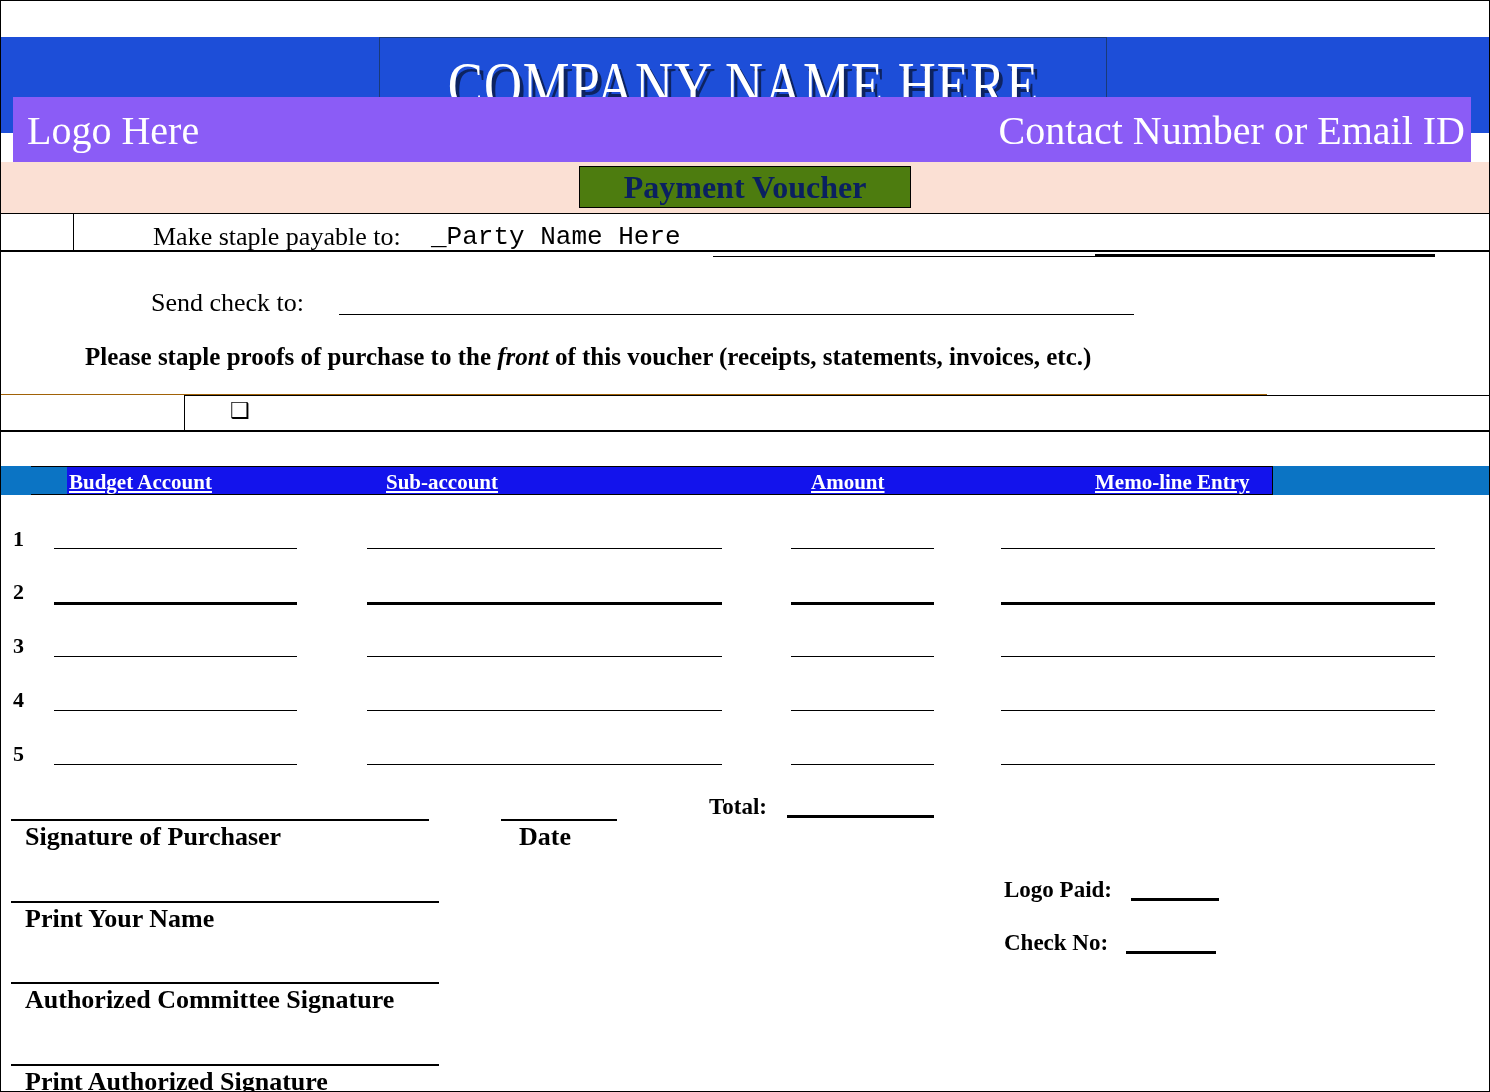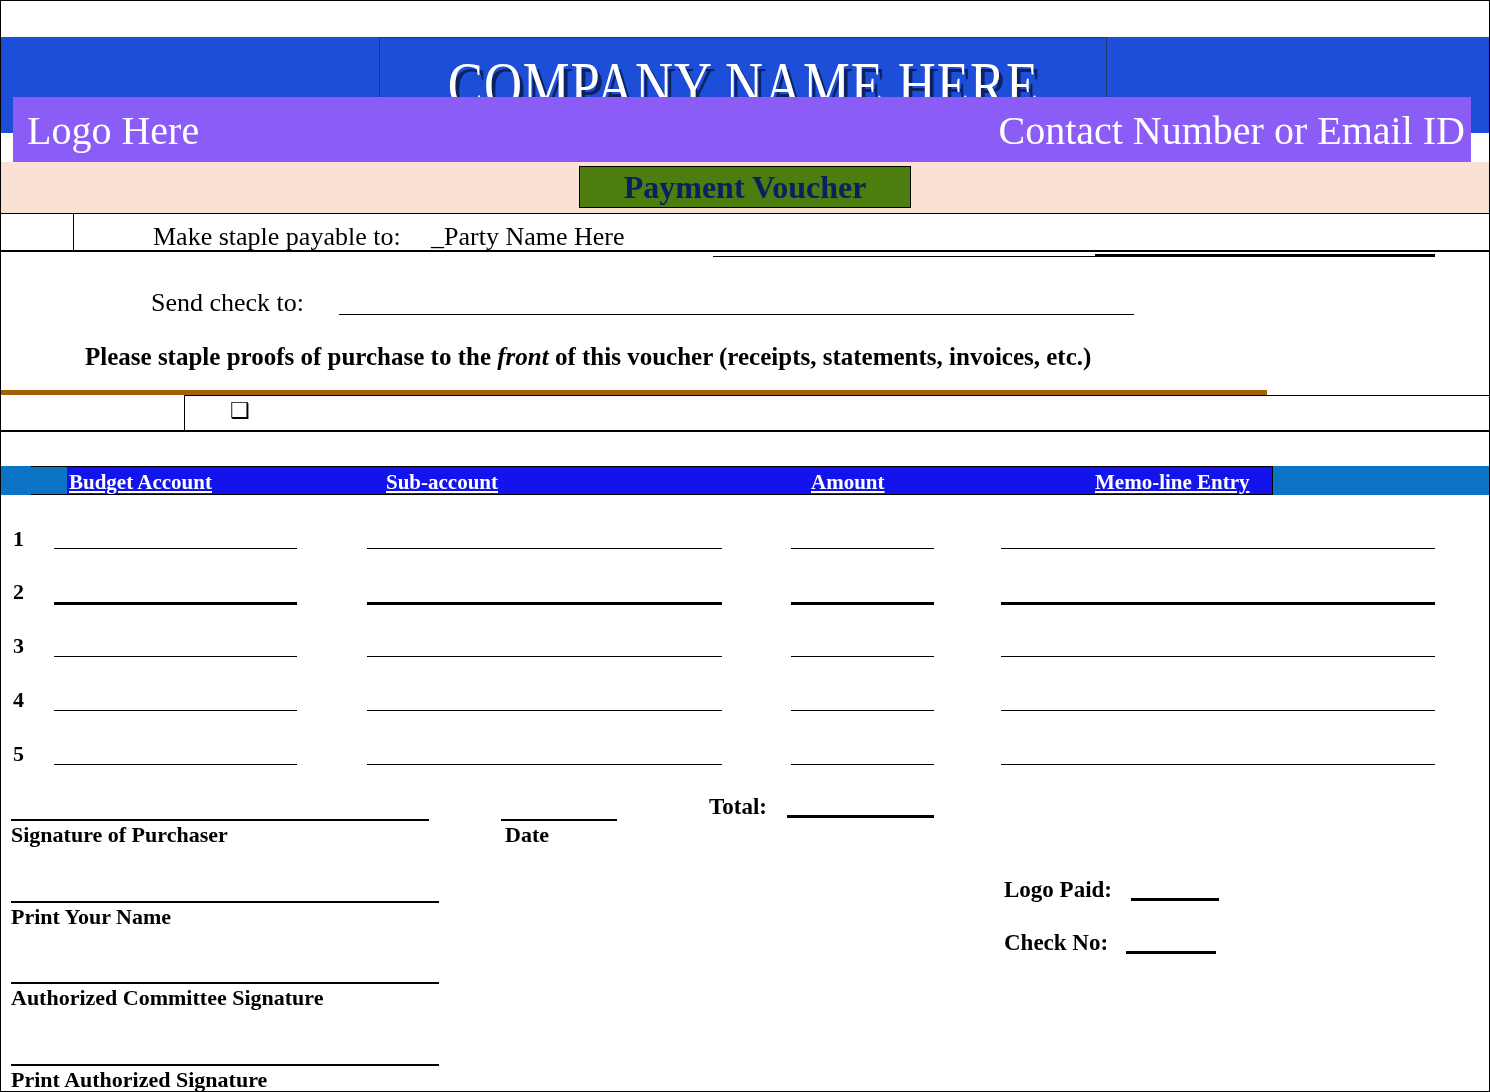--- a/index.html
+++ b/index.html
@@ -123,40 +123,41 @@
     position: absolute;
     left: 152px; top: 8px;
     font-size: 26px;
     white-space: nowrap;
   }
   .payable-value {
     position: absolute;
     left: 430px; top: 8px;
     font-size: 26px;
     white-space: nowrap;
+    font-family: Liberation Mono, monospace;
   }
   .payable-rule-thin {
     position: absolute;
     left: 712px; top: 42px;
     width: 382px; height: 0;
     border-bottom: 1px solid #000000;
   }
   .payable-rule-thick {
     position: absolute;
     left: 1094px; top: 40px;
     width: 340px; height: 0;
     border-bottom: 3px solid #000000;
   }
 
   
   .mid-block {
     position: absolute;
     left: 0; top: 251px;
     width: 1266px; height: 143px;
-    border-bottom: 5px solid #a16207;
+    border-bottom: 1px solid #a16207;
     box-sizing: border-box;
   }
   .send-check-label {
     position: absolute;
     left: 150px; top: 36px;
     font-size: 26px;
     white-space: nowrap;
   }
   .send-check-rule {
     position: absolute;
@@ -254,23 +255,24 @@
   .fill-line.thick { border-bottom-width: 3px; }
 
   
   .sig-line {
     position: absolute;
     height: 0;
     border-bottom: 2px solid #000000;
   }
   .sig-label {
     position: absolute;
-    font-size: 22px;
-    font-weight: bold;
-    white-space: nowrap;
+    font-size: 26px;
+    font-weight: bold;
+    white-space: nowrap;
+    margin-left: 14px;
   }
   .total-label {
     position: absolute;
     left: 708px; top: 793px;
     font-size: 23px;
     font-weight: bold;
     white-space: nowrap;
   }
   .total-rule {
     position: absolute;

